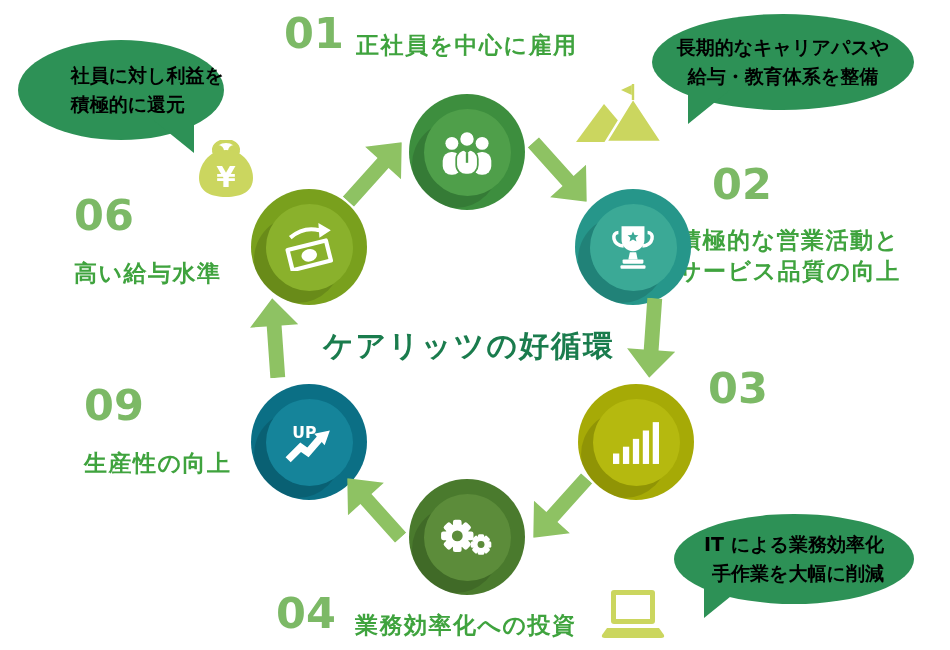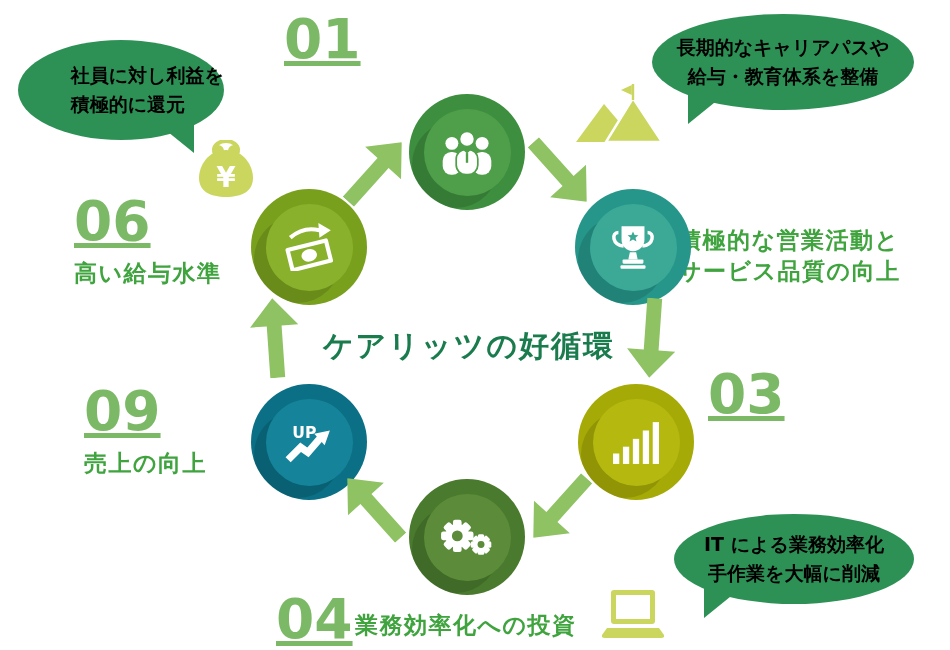--- a/index.html
+++ b/index.html
@@ -1,19 +1,19 @@
 <!DOCTYPE html>
 <html style="--bubble-bg: #2d9156; --title-green: #1a7c4d; --number-green: #7cb966; --label-green: #3fa33e; --arrow-green: #8ec263; --accent-yellow: #cbd65f; --c1-outer: #3d8e3e; --c1-inner: #4f9f4a; --c2-outer: #26968a; --c2-inner: #3ba996; --c3-outer: #a6aa06; --c3-inner: #b5b90f; --c4-outer: #4a7a2d; --c4-inner: #5c8c3a; --c5-outer: #0b6f85; --c5-inner: #15849a; --c6-outer: #79a01d; --c6-inner: #8ab12c;"><head>
 <meta charset="utf-8">
 <style>
   html,body{margin:0;padding:0;background:#fff;}
   #stage{position:relative;width:950px;height:650px;background:#fff;overflow:hidden;
          font-family:"DejaVu Sans","Liberation Sans",sans-serif;}
   
-  .num{position:absolute;font-size:55px;font-weight:bold;line-height:1;color:var(--number-green);text-decoration:underline;}
+  .num{position:absolute;font-size:43px;font-weight:bold;line-height:1;color:var(--number-green);}
   .lbl{position:absolute;font-size:23px;font-weight:bold;line-height:1.35;color:var(--label-green);
        letter-spacing:1.5px;white-space:pre-line;}
   .n1{left:284px;top:12px}.l1{left:356px;top:30px}
   .n2{left:712px;top:163px}.l2{left:678px;top:225px}
   .n3{left:708px;top:367px}.l3{left:708px;top:434px}
   .n4{left:276px;top:592px}.l4{left:355px;top:610px}
   .n5{left:84px;top:384px}.l5{left:84px;top:448px}
   .n6{left:74px;top:194px}.l6{left:74px;top:258px}
   
   .circle{position:absolute;width:116px;height:116px;border-radius:50%;background:var(--o);
@@ -41,43 +41,45 @@
          font-size:30px;font-weight:bold;color:var(--title-green);letter-spacing:2px;white-space:nowrap;}
   
   .bubble{position:absolute;background:var(--bubble-bg);border-radius:50%;
           display:flex;align-items:center;justify-content:center;
           color:#000000;font-weight:bold;font-size:19px;line-height:1.55;white-space:pre-line;}
   .bubble .tail{position:absolute;background:var(--bubble-bg);width:42px;height:34px;}
   .b1{left:18px;top:40px;width:206px;height:100px;text-align:left;justify-content:flex-end;}
   .b1 .tail{right:30px;bottom:-13px;clip-path:polygon(0 0,100% 0,100% 100%);}
   .b2{left:652px;top:14px;width:262px;height:96px;text-align:center;}
   .b2 .tail{left:36px;bottom:-14px;clip-path:polygon(0 0,100% 0,0 100%);}
-  .b3{left:674px;top:514px;width:240px;height:90px;text-align:center;}
+  .b3{left:674px;top:514px;width:240px;height:90px;text-align:right;}
   .b3 .tail{left:30px;bottom:-14px;clip-path:polygon(0 0,100% 0,0 100%);}
   
   .deco{position:absolute;}
   .purse{left:194px;top:140px}
   .mountain{left:576px;top:84px}
   .laptop{left:600px;top:590px}
 </style>
 </head>
 <body>
 
 <div id="stage">
 
   <div class="num n1">01</div>
+  <div class="num n2">02</div>
   <div class="num n3">03</div>
   <div class="num n4">04</div>
   <div class="num n5">09</div>
   <div class="num n6">06</div>
 
+  <div class="lbl l1">正社員を中心に雇用</div>
   <div class="lbl l2">積極的な営業活動と
 サービス品質の向上</div>
   <div class="lbl l4">業務効率化への投資</div>
-  <div class="lbl l5">売上の向上</div>
+  <div class="lbl l5">生産性の向上</div>
   <div class="lbl l6">高い給与水準</div>
 
   <div class="title">ケアリッツの好循環</div>
 
   <div class="circle c1">
     <div class="inner">
       <svg width="54" height="46" viewBox="0 0 50 42">
         <circle cx="11" cy="13" r="6" fill="#fff"></circle>
         <rect x="2.5" y="21" width="17" height="21" rx="8" fill="#fff"></rect>
         <circle cx="39" cy="13" r="6" fill="#fff"></circle>

